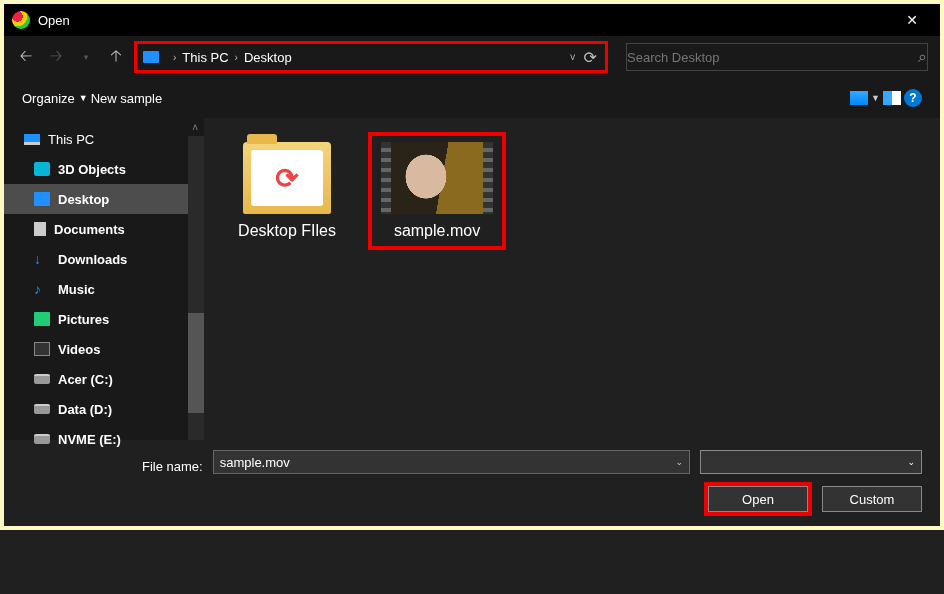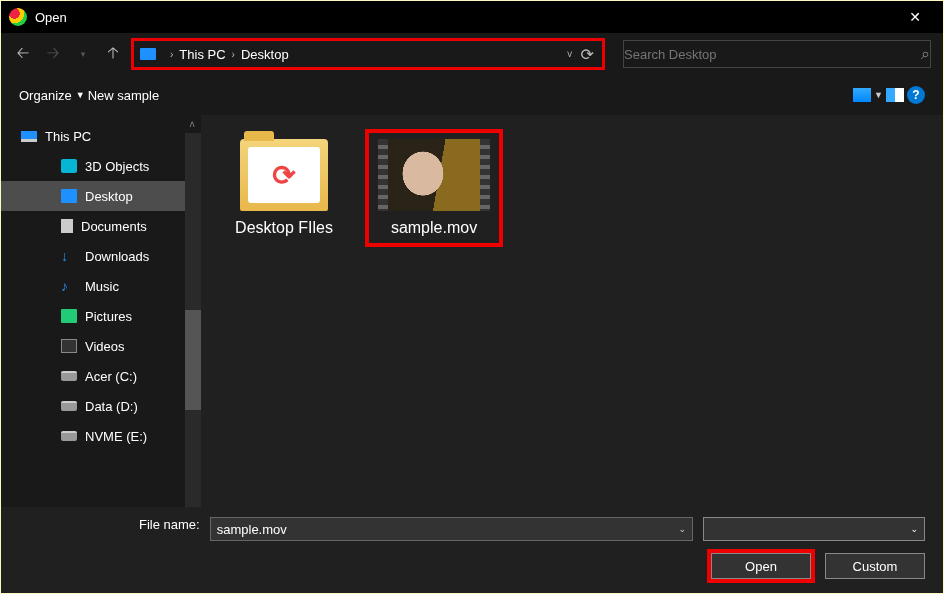--- a/index.html
+++ b/index.html
@@ -1,17 +1,17 @@
 <!DOCTYPE html>
 <html><head>
 <meta charset="utf-8">
 <style>
   * { box-sizing: border-box; margin: 0; padding: 0; font-family: "Segoe UI", Tahoma, sans-serif; }
   body { background: #202020; color: #fff; width: 944px; height: 594px; overflow: hidden; }
-  .window { width: 944px; height: 594px; border: 1px solid #fef9c3; background: #202020; display: flex; flex-direction: column; }
+  .window { width: 944px; height: 530px; border: 4px solid #fef9c3; background: #202020; display: flex; flex-direction: column; }
   .titlebar { height: 32px; display: flex; align-items: center; padding: 0 8px; background: #000; }
   .titlebar .app-icon { width: 18px; height: 18px; border-radius: 50%; background: radial-gradient(circle at 30% 30%, #e24 0 30%, #fc0 30% 55%, #2c4 55% 80%, #29f 80%); margin-right: 8px; }
   .titlebar .title { font-size: 13px; }
   .titlebar .spacer { flex: 1; }
   .titlebar .close { width: 40px; text-align: center; font-size: 14px; cursor: pointer; }
 
   .navbar { height: 42px; display: flex; align-items: center; gap: 10px; padding: 0 12px; background: #191919; }
   .nav-btn { width: 20px; height: 20px; color: #bbb; display: flex; align-items: center; justify-content: center; cursor: pointer; }
   .nav-btn.disabled { color: #555; }
   .breadcrumb { display: flex; align-items: center; height: 28px; border: 1px solid #444; padding: 0 6px; flex: none; width: 470px; background: #191919; }
@@ -33,21 +33,21 @@
   .toolbar .view-btn { width: 18px; height: 14px; cursor: pointer; }
   .toolbar .help { width: 18px; height: 18px; border-radius: 50%; background: #0078d4; color: #fff; font-size: 12px; font-weight: bold; text-align: center; line-height: 18px; cursor: pointer; }
 
   .body { flex: 1; display: flex; min-height: 0; }
   .sidebar { width: 200px; background: #191919; position: relative; padding-top: 6px; }
   .sidebar .scroll-up { position: absolute; top: 4px; right: 6px; color: #888; font-size: 10px; }
   .sidebar .scroll-track { position: absolute; right: 0; top: 18px; bottom: 0; width: 16px; background: #2a2a2a; }
   .sidebar .scroll-thumb { position: absolute; right: 0; top: 195px; width: 16px; height: 100px; background: #555; }
   .tree-item { height: 30px; display: flex; align-items: center; padding-left: 20px; font-size: 13px; cursor: pointer; gap: 8px; }
   .tree-item.root { padding-left: 20px; }
-  .tree-item.child { padding-left: 60px; }
+  .tree-item.child { padding-left: 30px; font-weight: bold; }
   .tree-item.selected { background: #4d4d4d; }
   .ico { width: 16px; height: 14px; display: inline-block; }
   .ico-pc { background: linear-gradient(#1e90ff,#1e90ff); border-bottom: 3px solid #ccc; height: 11px; }
   .ico-3d { background: #06b6d4; border-radius: 2px; }
   .ico-desk { background: #1e90ff; border-radius: 1px; }
   .ico-doc { background: #ccc; width: 12px; height: 14px; }
   .ico-dl { color: #1e90ff; font-size: 14px; line-height: 1; }
   .ico-mus { color: #1e90ff; font-size: 14px; line-height: 1; }
   .ico-pic { background: #2c7; border-radius: 1px; }
   .ico-vid { background: #333; border: 1px solid #888; }
@@ -62,21 +62,21 @@
   .folder-back::before { content: ""; position: absolute; top: -8px; left: 4px; width: 30px; height: 10px; background: #e8b84a; border-radius: 3px 3px 0 0; }
   .folder-logo { position: absolute; inset: 8px; background: #fff; border-radius: 3px; display: flex; align-items: center; justify-content: center; font-size: 28px; font-weight: bold; color: #e44; }
   .video-thumb { width: 112px; height: 72px; background: #111; position: relative; border-left: 10px solid #333; border-right: 10px solid #333; }
   .video-thumb::before, .video-thumb::after { content: ""; position: absolute; top: 0; bottom: 0; width: 10px; background: repeating-linear-gradient(#333 0 6px, #666 6px 10px); }
   .video-thumb::before { left: -10px; }
   .video-thumb::after { right: -10px; }
   .video-img { position: absolute; inset: 0; background: radial-gradient(ellipse 40% 55% at 38% 48%, #d9b9a0 0 55%, transparent 56%), linear-gradient(100deg,#2a2418 0 55%, #8a6a1e 55% 100%); }
   .file-label { font-size: 16px; text-align: center; }
 
   .footer { background: #202020; padding: 10px 18px 14px; }
-  .row1 { display: flex; align-items: flex-start; gap: 10px; margin-bottom: 12px; }
+  .row1 { display: flex; align-items: flex-end; gap: 10px; margin-bottom: 12px; }
   .row1 .lbl { font-size: 13px; margin-left: 120px; }
   .fn-input { flex: 1; height: 24px; background: #333; border: 1px solid #666; display: flex; align-items: center; padding: 0 6px; }
   .fn-input input { flex: 1; background: transparent; border: none; color: #fff; font-size: 13px; outline: none; }
   .fn-input .dd { font-size: 9px; color: #ccc; cursor: pointer; }
   .filter { width: 222px; height: 24px; border: 1px solid #888; display: flex; align-items: center; padding: 0 6px; font-size: 12px; cursor: pointer; background: #333; }
   .filter .dd { margin-left: auto; font-size: 9px; }
   .row2 { display: flex; justify-content: flex-end; gap: 14px; }
   .btn { width: 100px; height: 26px; border: 1px solid #888; background: #333; color: #fff; font-size: 13px; cursor: pointer; display: flex; align-items: center; justify-content: center; }
   .btn.highlight { outline: 4px solid #e00; outline-offset: 0; }
 </style>

